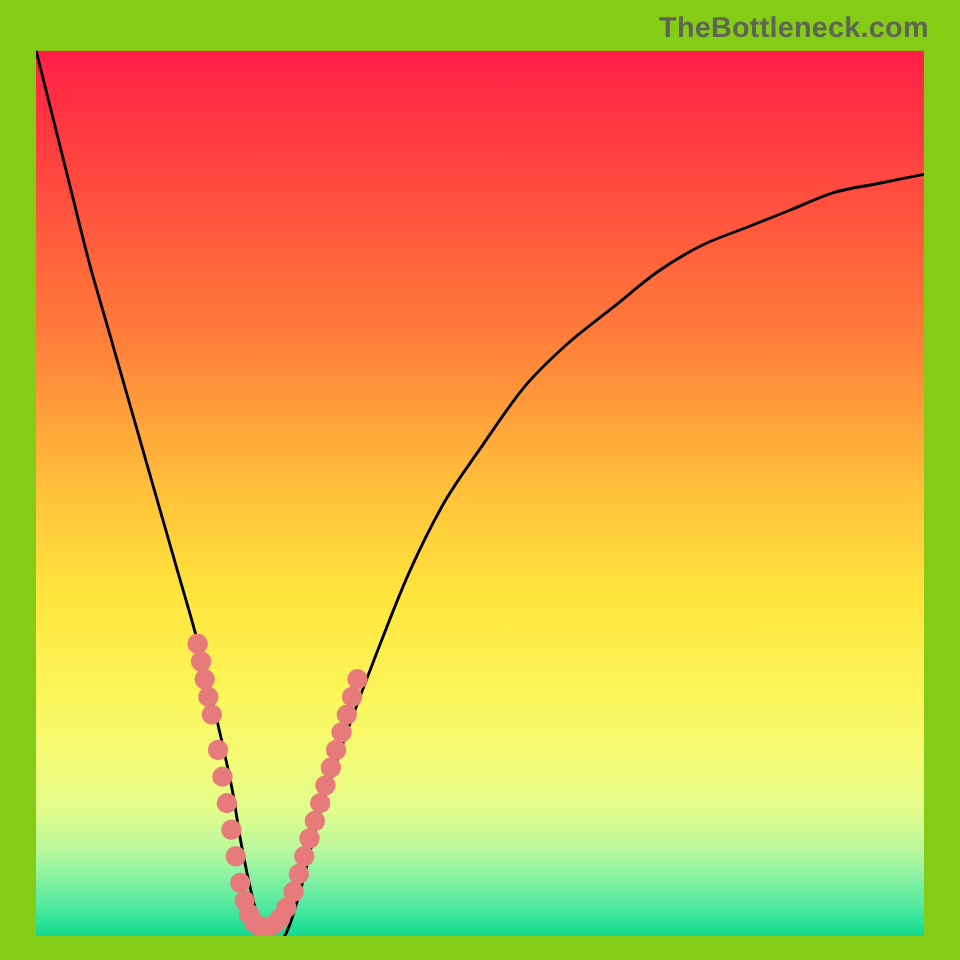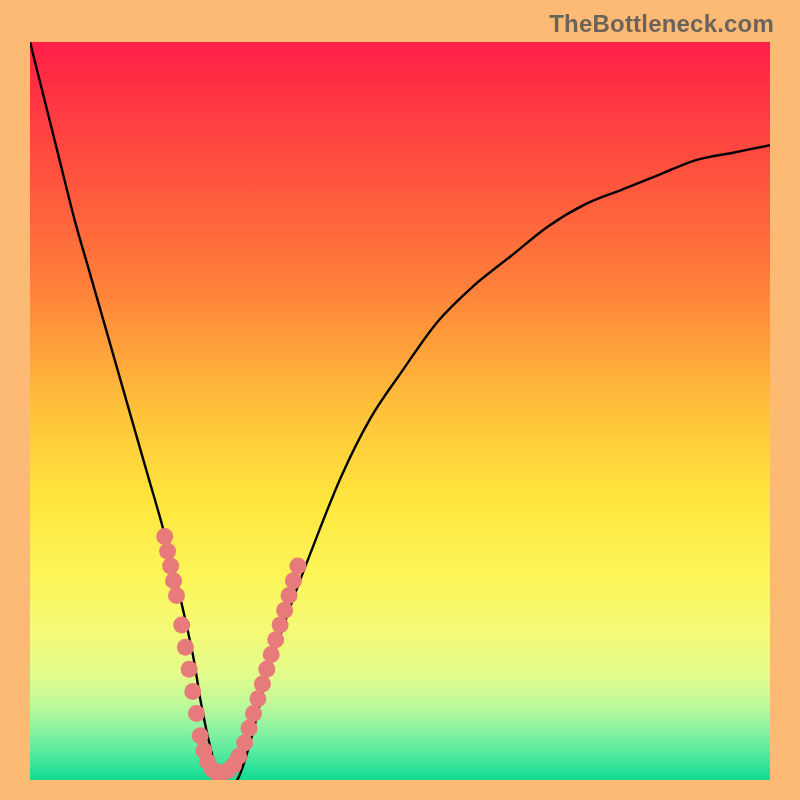--- a/index.html
+++ b/index.html
@@ -1,20 +1,20 @@
 <!DOCTYPE html>
 <html><head>
 <meta charset="utf-8">
 <style>
   * { margin: 0; padding: 0; box-sizing: border-box; }
   html, body { width: 800px; height: 800px; background: #000; overflow: hidden; }
   .stage {
     position: relative;
     width: 800px; height: 800px;
-    background: #fdba74;
+    background: #84cc16;
   }
   .plot-area {
     position: absolute;
     left: 30px; top: 42px;
     width: 740px; height: 738px;
     overflow: hidden;
   }
   .gradient {
     position: absolute; inset: 0;
   }

